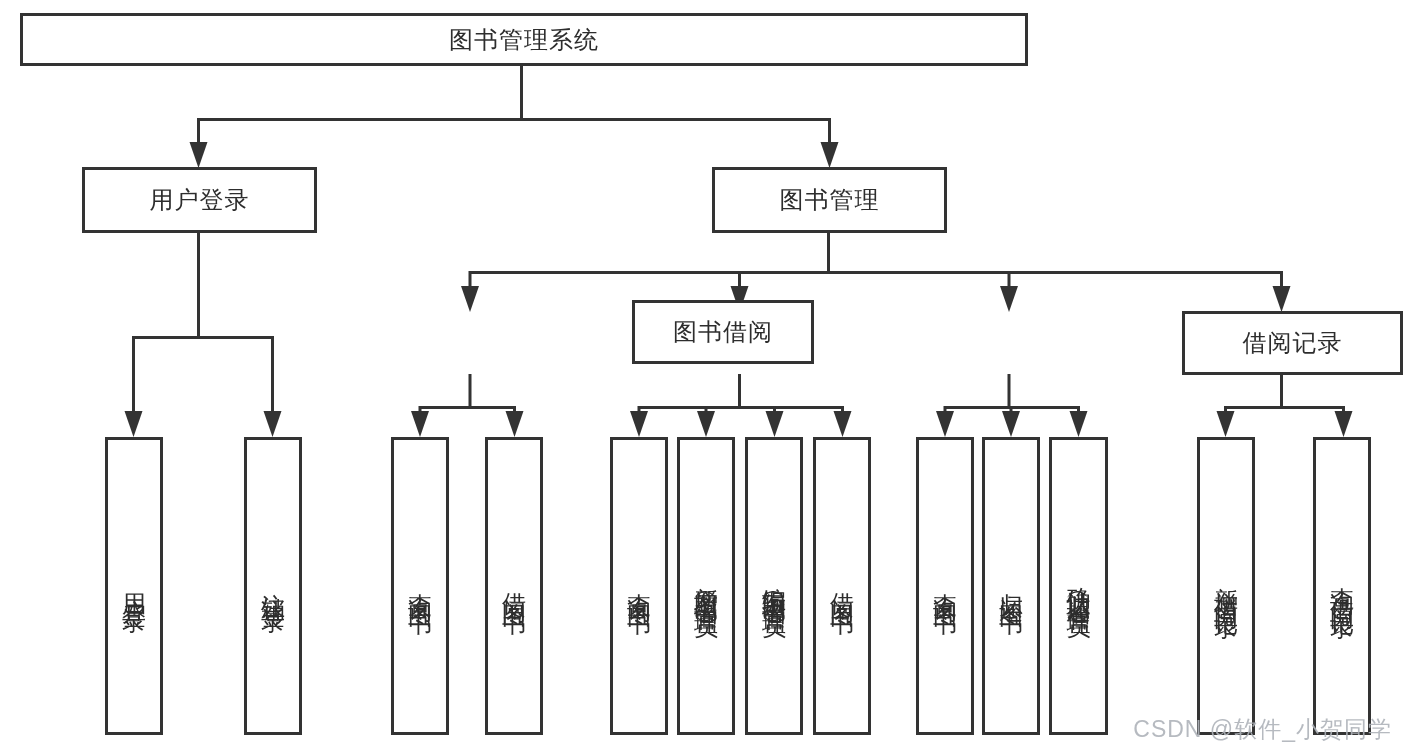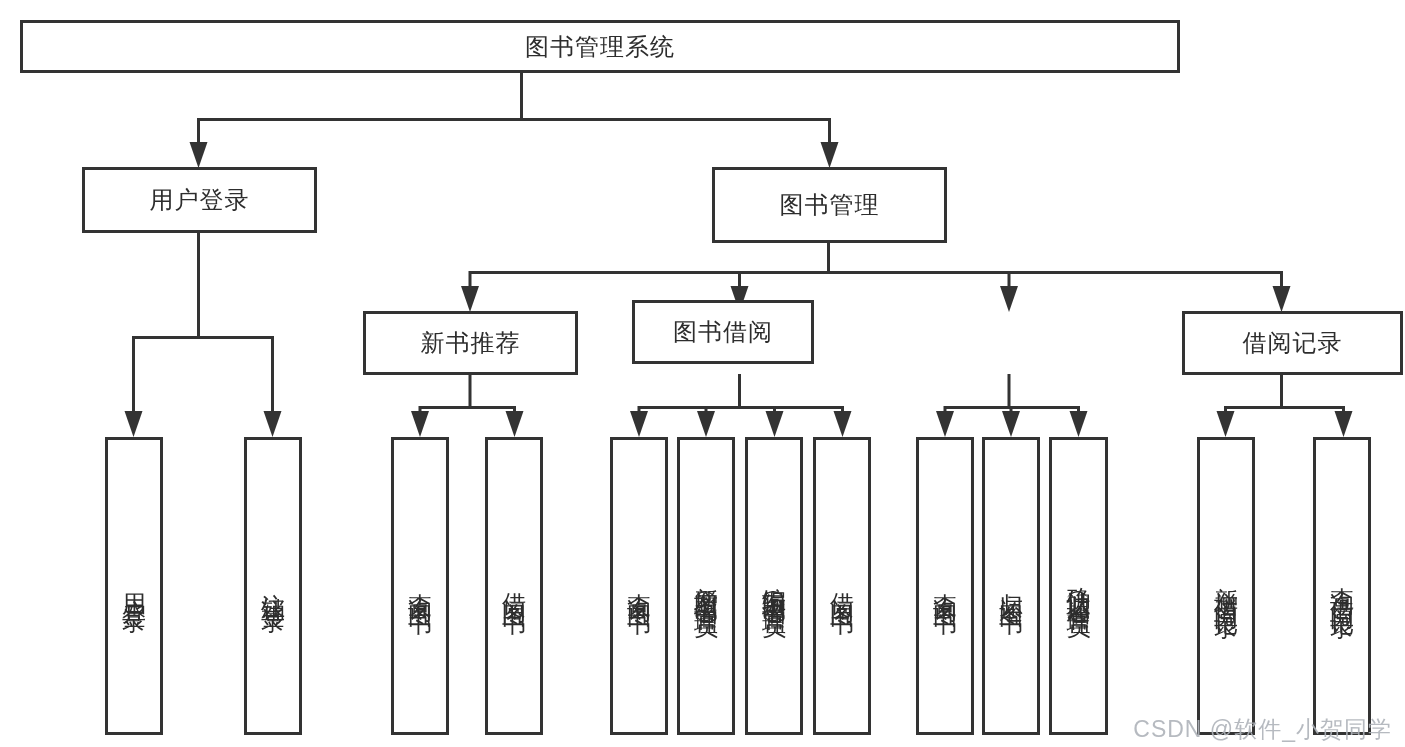--- a/index.html
+++ b/index.html
@@ -90,34 +90,31 @@
       <polygon points="765.5,411 783.5,411 774.5,437" fill="#333333"></polygon>
       <polygon points="833.5,411 851.5,411 842.5,437" fill="#333333"></polygon>
       <polygon points="936,411 954,411 945,437" fill="#333333"></polygon>
       <polygon points="1002,411 1020,411 1011,437" fill="#333333"></polygon>
       <polygon points="1069.5,411 1087.5,411 1078.5,437" fill="#333333"></polygon>
       <polygon points="1216.5,411 1234.5,411 1225.5,437" fill="#333333"></polygon>
       <polygon points="1334.5,411 1352.5,411 1343.5,437" fill="#333333"></polygon>
     </g>
   </svg>
 
-  <div class="node" style="left:20px; top:20px; width:1160px; height:53px;">
+  <div class="node" style="left:20px; top:13px; width:1008px; height:53px;">
     <span class="hlabel">图书管理系统</span>
   </div>
 
   <div class="node" style="left:82px; top:167px; width:235px; height:66px;">
     <span class="hlabel">用户登录</span>
   </div>
-  <div class="node" style="left:712px; top:167px; width:235px; height:76px;">
+  <div class="node" style="left:712px; top:167px; width:235px; height:66px;">
     <span class="hlabel">图书管理</span>
   </div>
 
-  <div class="node" style="left:363px; top:311px; width:215px; height:64px;">
-    <span class="hlabel">新书推荐</span>
-  </div>
   <div class="node" style="left:632px; top:300px; width:182px; height:64px;">
     <span class="hlabel">图书借阅</span>
   </div>
   <div class="node" style="left:1166px; top:311px; width:221px; height:64px;margin-left:16px;">
     <span class="hlabel">借阅记录</span>
   </div>
 
   <div class="node leaf" style="left:105px; top:437px; width:58px; height:298px;">
     <span class="vlabel">用户登录</span>
   </div>

